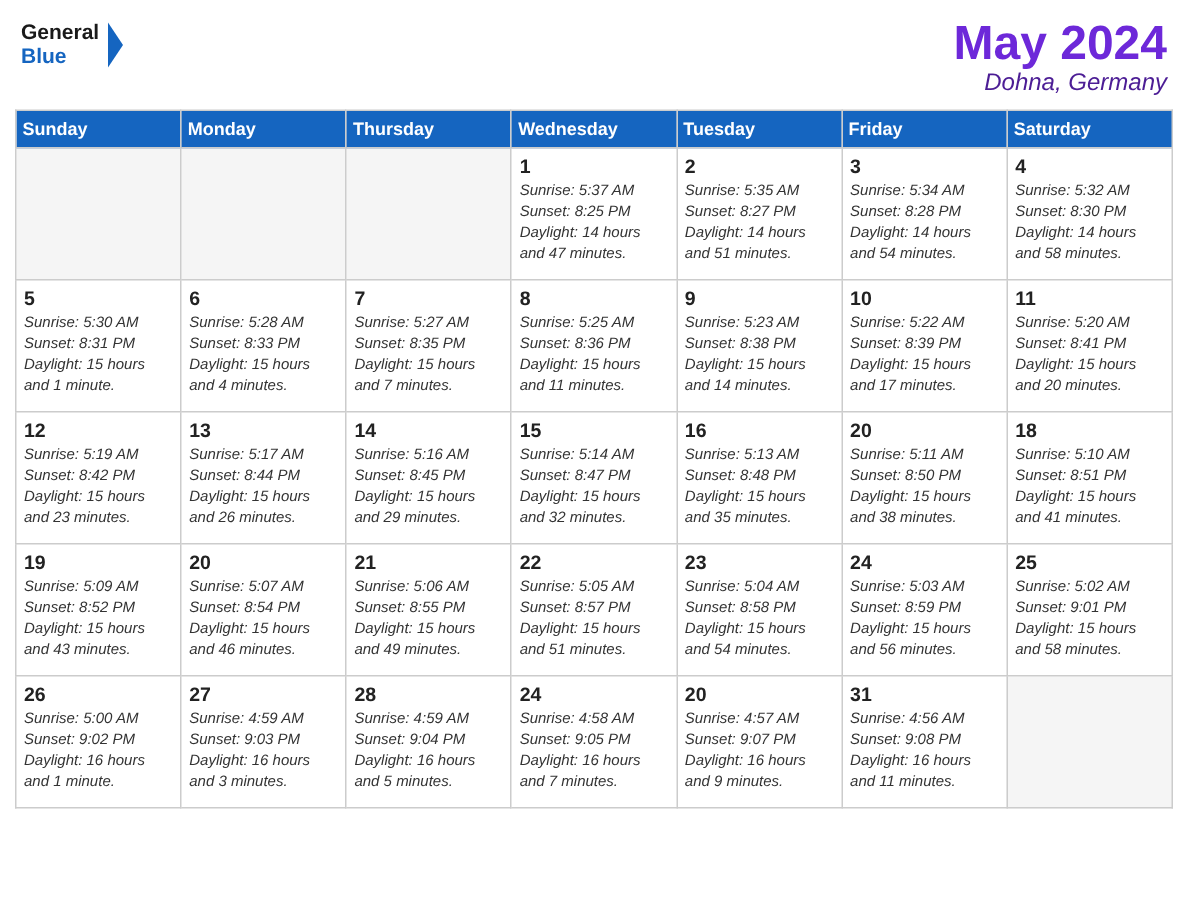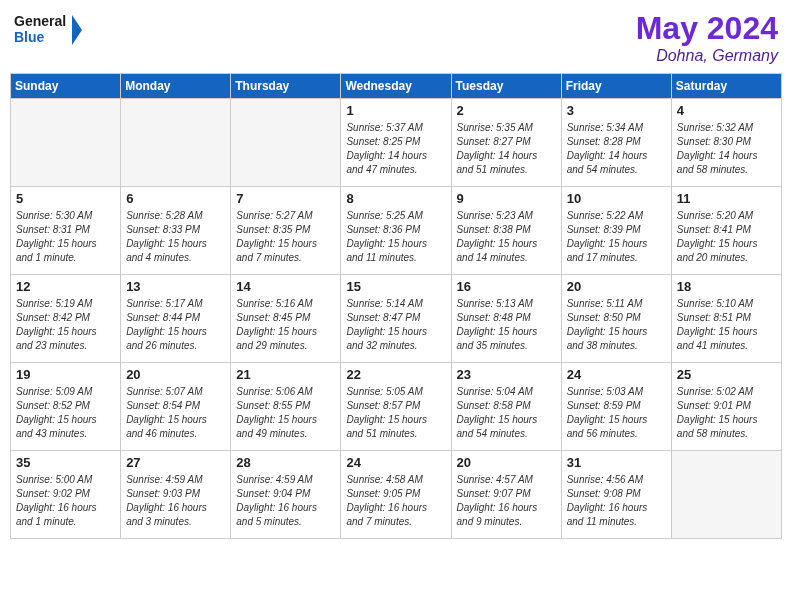--- a/index.html
+++ b/index.html
@@ -209,21 +209,21 @@
           <span class="day-num">24</span>
           <div class="cell-text">Sunrise: 5:03 AM<br>Sunset: 8:59 PM<br>Daylight: 15 hours<br>and 56 minutes.</div>
         </td>
         <td>
           <span class="day-num">25</span>
           <div class="cell-text">Sunrise: 5:02 AM<br>Sunset: 9:01 PM<br>Daylight: 15 hours<br>and 58 minutes.</div>
         </td>
       </tr>
       <tr>
         <td>
-          <span class="day-num">35</span>
+          <span class="day-num">26</span>
           <div class="cell-text">Sunrise: 5:00 AM<br>Sunset: 9:02 PM<br>Daylight: 16 hours<br>and 1 minute.</div>
         </td>
         <td>
           <span class="day-num">27</span>
           <div class="cell-text">Sunrise: 4:59 AM<br>Sunset: 9:03 PM<br>Daylight: 16 hours<br>and 3 minutes.</div>
         </td>
         <td>
           <span class="day-num">28</span>
           <div class="cell-text">Sunrise: 4:59 AM<br>Sunset: 9:04 PM<br>Daylight: 16 hours<br>and 5 minutes.</div>
         </td>

